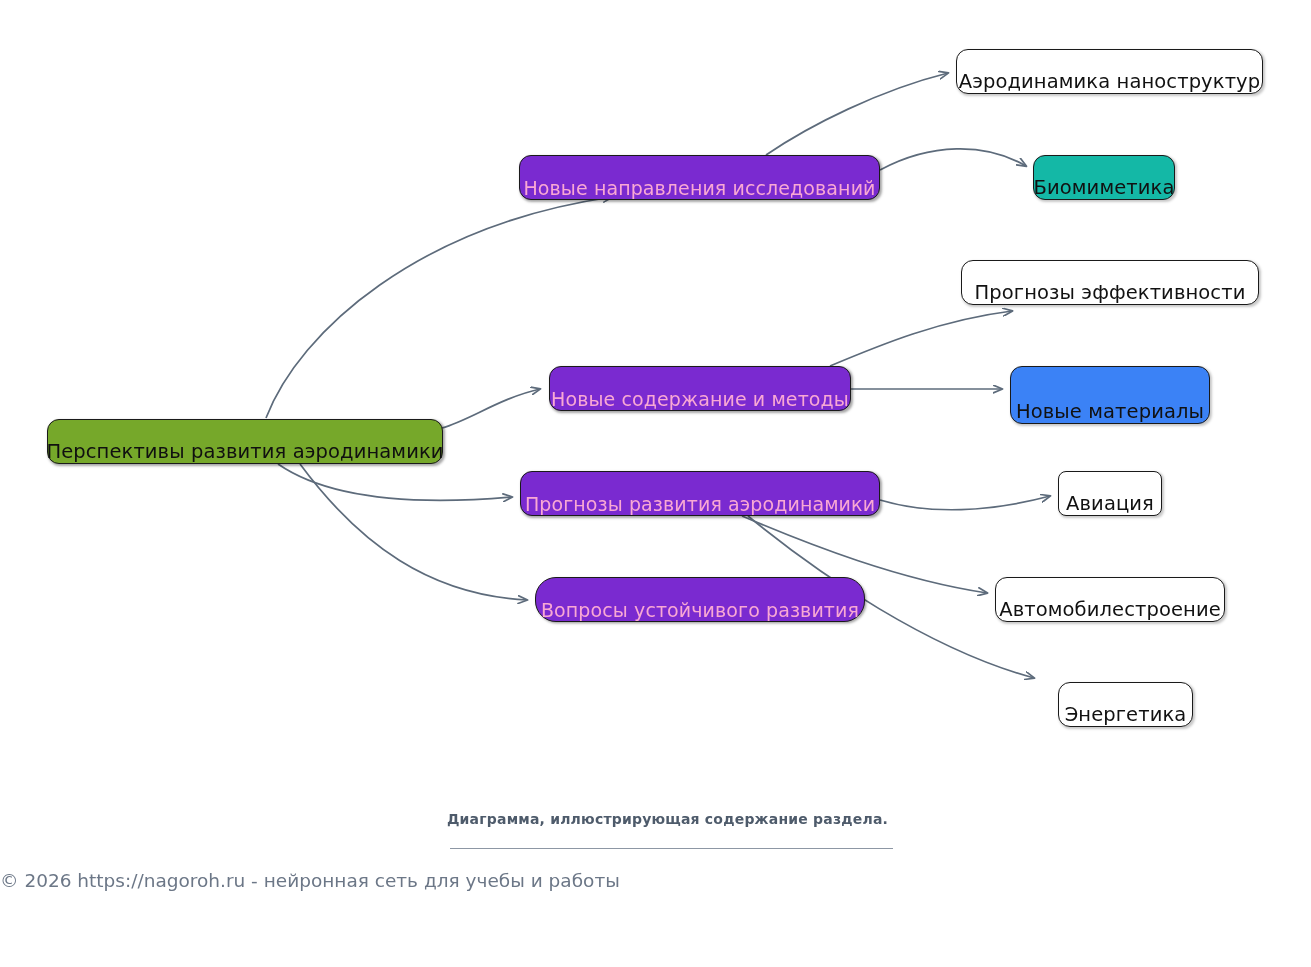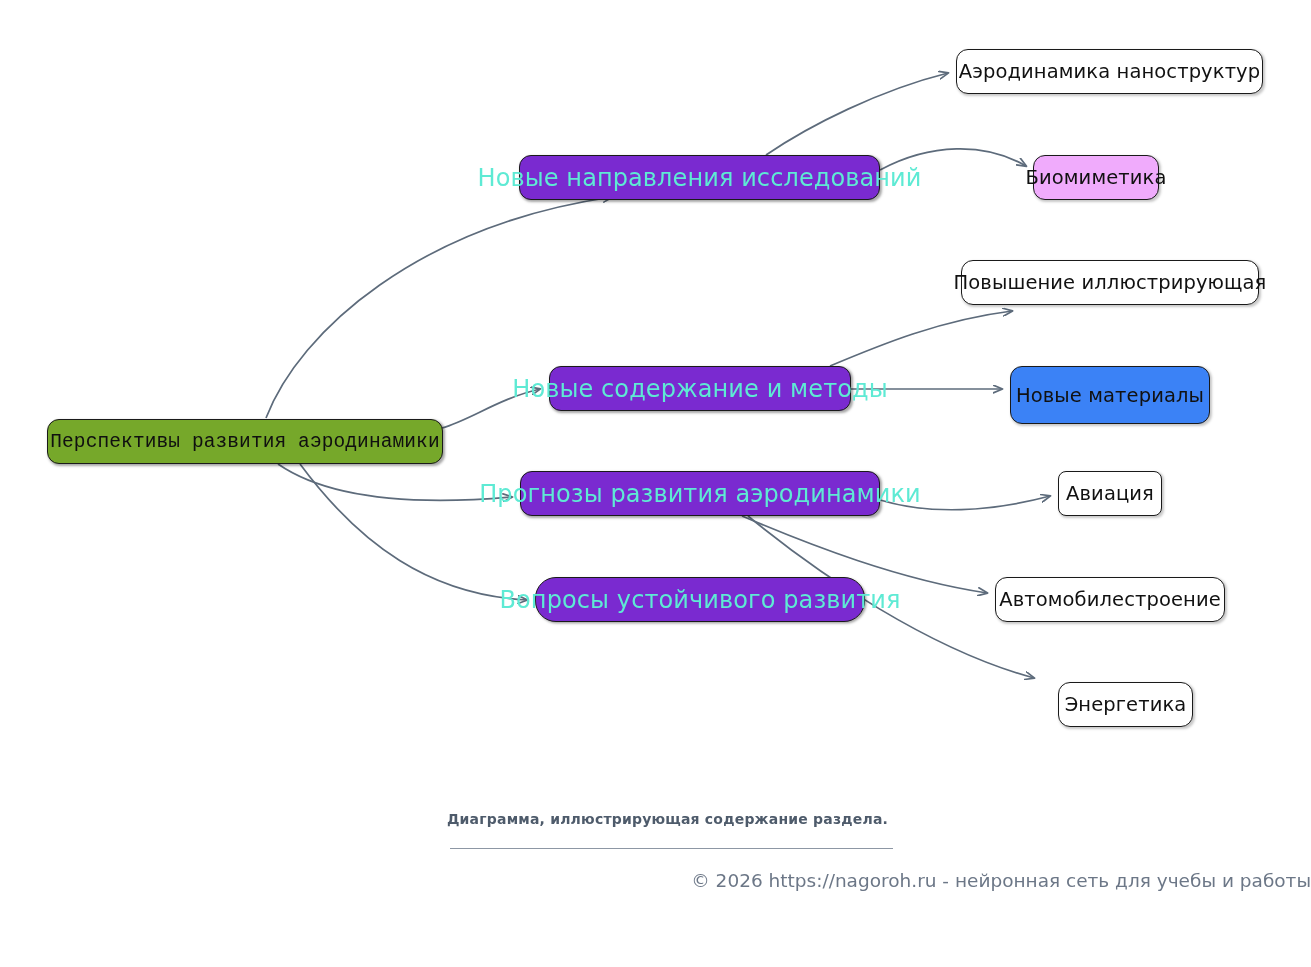--- a/index.html
+++ b/index.html
@@ -19,38 +19,37 @@
     position: absolute;
     left: 0;
     top: 0;
     width: 1311px;
     height: 967px;
   }
   .node {
     position: absolute;
     box-sizing: border-box;
     display: flex;
-    align-items: center;
+    align-items: flex-end;
     justify-content: center;
     border-radius: 12px;
     border: 1.6px solid #1a1a1a;
     white-space: nowrap;
     letter-spacing: 0.1px;
   }
   .node-root {
     background: #76a82a;
     color: #101010;
     font-size: 19.5px;
     box-shadow: 1.5px 1.5px 2.5px rgba(0,0,0,0.35);
-    font-family: Liberation Mono, monospace;
   }
   .node-branch {
     background: #7a2ad0;
-    color: #5eead4;
-    font-size: 24px;
+    color: #f9a8d4;
+    font-size: 19px;
     box-shadow: 1.5px 1.5px 2.5px rgba(0,0,0,0.35);
   }
   .node-leaf {
     background: #ffffff;
     color: #111111;
     font-size: 19.5px;
     box-shadow: 1.5px 1.5px 2.5px rgba(0,0,0,0.22);
   }
   .node-label {
     pointer-events: none;
@@ -73,21 +72,21 @@
     top: 848px;
     width: 443px;
     height: 0;
     border-top: 1.5px solid #8d97a4;
   }
   .footer-copyright {
     position: absolute;
     left: 0;
     top: 870px;
     width: 1311px;
-    text-align: right;
+    text-align: left;
     font-size: 18.5px;
     color: #6c7787;
   }
 </style>
 </head>
 <body>
 
 <svg id="diagram-canvas" viewBox="0 0 1311 967" xmlns="http://www.w3.org/2000/svg">
   <defs>
     <marker id="arrowhead" markerWidth="11" markerHeight="9" refX="9.4" refY="4.5" orient="auto" markerUnits="userSpaceOnUse">
@@ -121,25 +120,25 @@
     </div>
     <div class="node node-branch" style="left: 520px; top: 471px; width: 360px; height: 45px; background: rgb(122, 42, 208);">
       <span class="node-label">Прогнозы развития аэродинамики</span>
     </div>
     <div class="node node-branch" style="left: 535px; top: 577px; width: 330px; height: 45px; background: rgb(122, 42, 208); border-radius: 21px;">
       <span class="node-label">Вопросы устойчивого развития</span>
     </div>
     <div class="node node-leaf" style="left: 956px; top: 49px; width: 307px; height: 45px; background: rgb(255, 255, 255);">
       <span class="node-label">Аэродинамика наноструктур</span>
     </div>
-    <div class="node node-leaf" style="left: 1033px; top: 155px; width: 126px; height: 45px; background: #f0abfc;">
+    <div class="node node-leaf" style="left: 1033px; top: 155px; width: 142px; height: 45px; background: #14b8a6;">
       <span class="node-label">Биомиметика</span>
     </div>
     <div class="node node-leaf" style="left: 961px; top: 260px; width: 298px; height: 45px; background: rgb(255, 255, 255);">
-      <span class="node-label">Повышение иллюстрирующая</span>
+      <span class="node-label">Прогнозы эффективности</span>
     </div>
     <div class="node node-leaf" style="left: 1010px; top: 366px; width: 200px; height: 58px; background: #3b82f6;">
       <span class="node-label">Новые материалы</span>
     </div>
     <div class="node node-leaf" style="left: 1058px; top: 471px; width: 104px; height: 45px; background: rgb(255, 255, 255); border-radius: 8px;">
       <span class="node-label">Авиация</span>
     </div>
     <div class="node node-leaf" style="left: 995px; top: 577px; width: 230px; height: 45px; background: rgb(255, 255, 255);">
       <span class="node-label">Автомобилестроение</span>
     </div>

